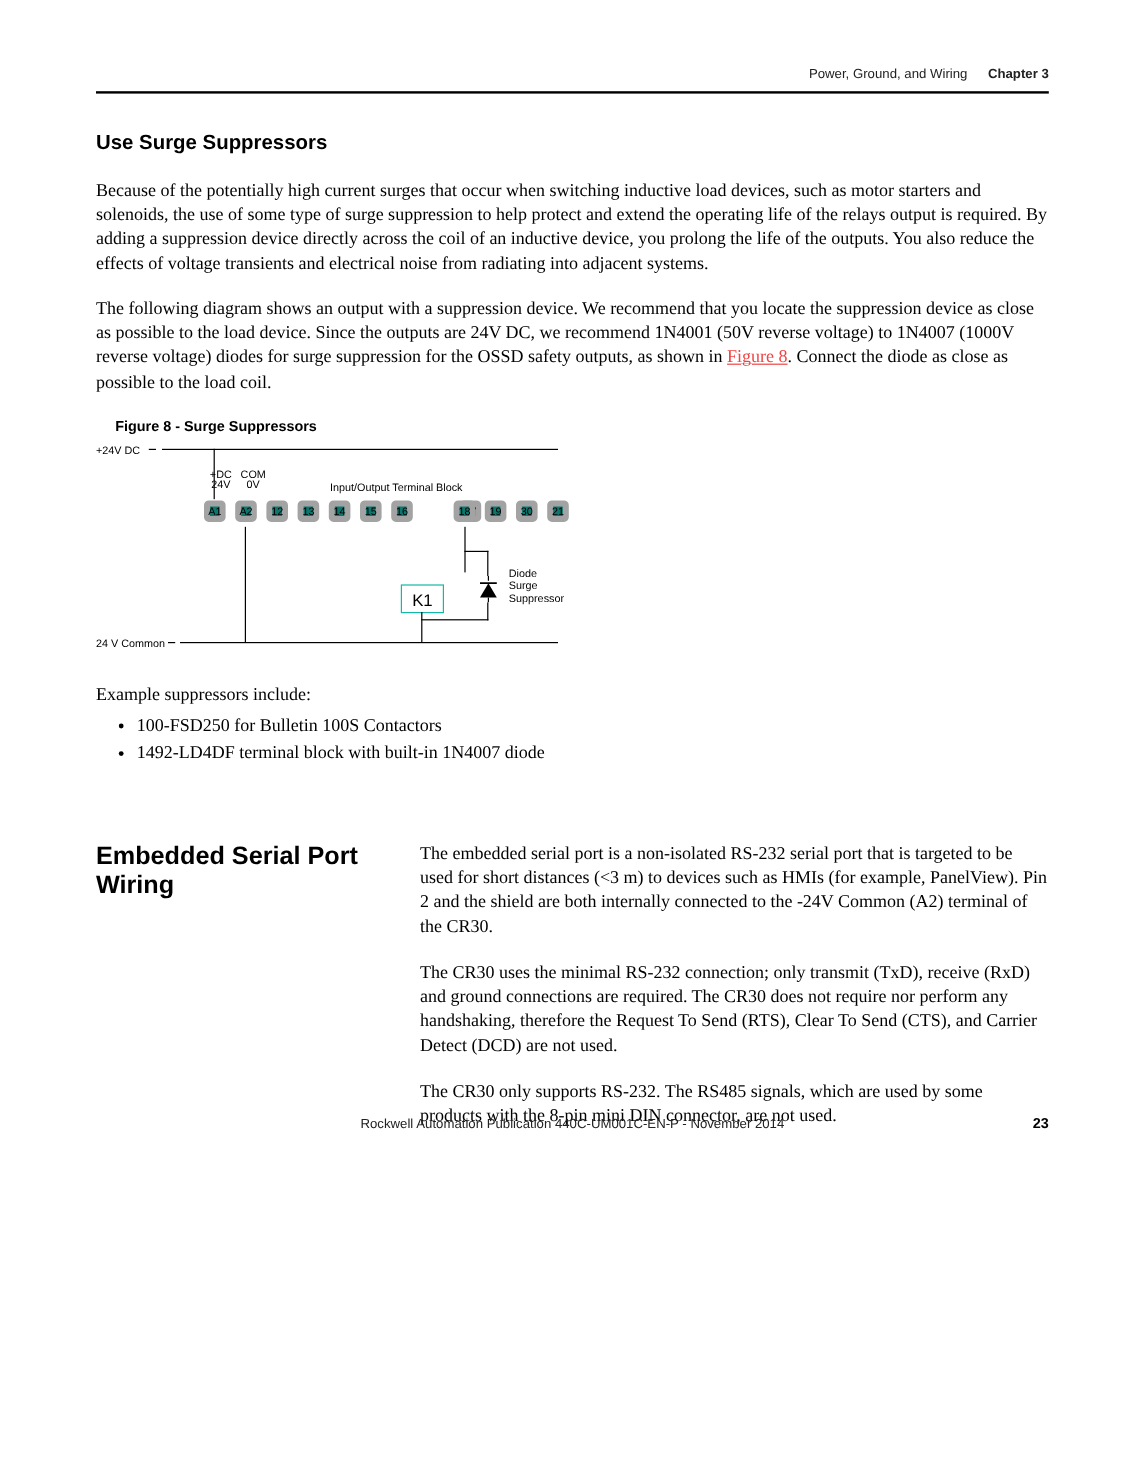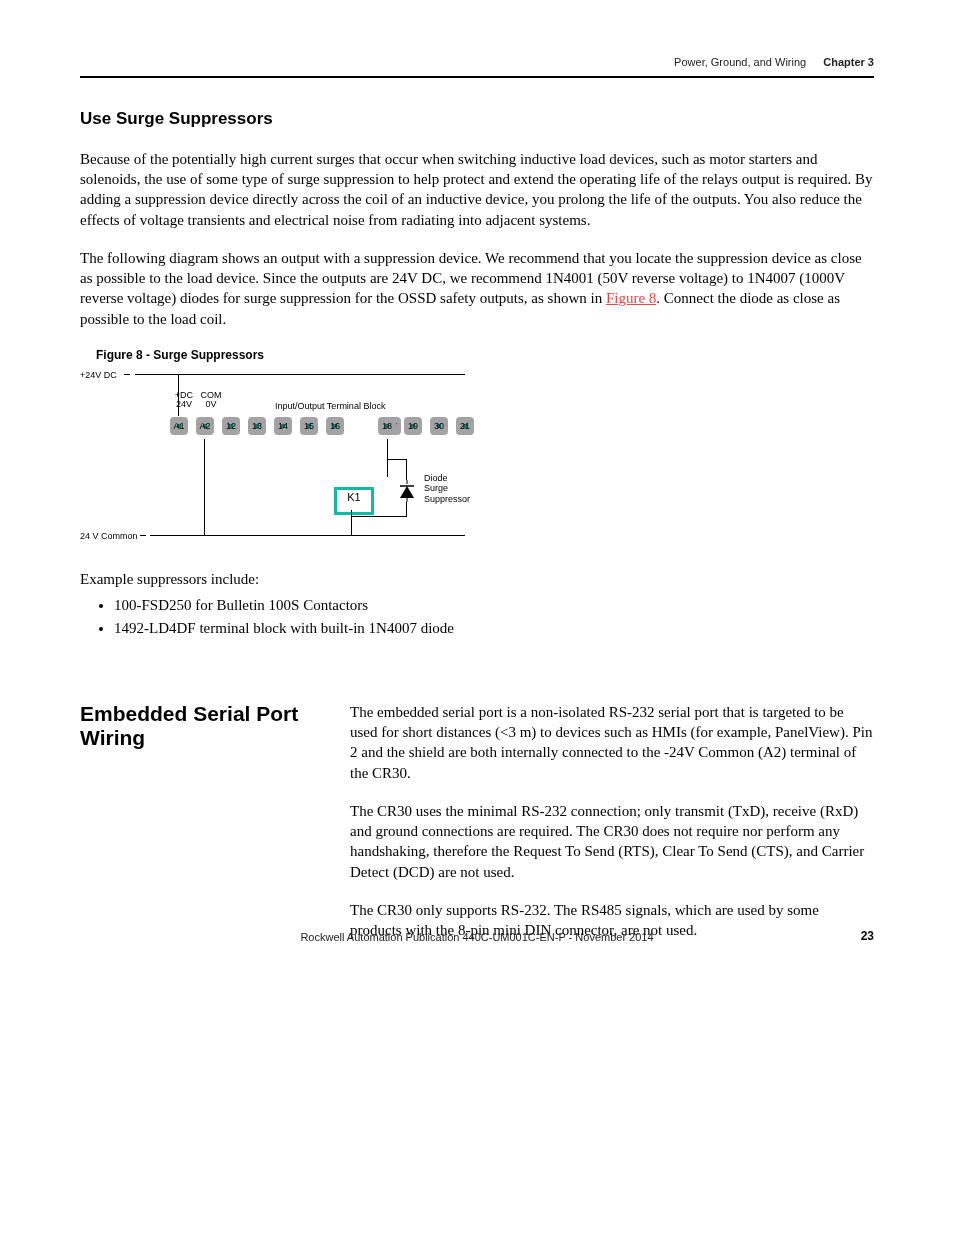--- a/index.html
+++ b/index.html
@@ -87,36 +87,36 @@
     white-space: nowrap;
   }
   .term-box {
     position: absolute;
     border: 1px solid #000;
     box-sizing: border-box;
   }
   .term {
     position: absolute;
     width: 18px; height: 18px;
-    border: 7px solid #a3a3a3;
+    border: 5px solid #a3a3a3;
     border-radius: 4px;
     font-family: Arial, Helvetica, sans-serif;
     font-size: 9px;
     display: flex; align-items: center; justify-content: center;
     background: #0f766e;
     box-sizing: border-box;
   }
   .wire { position: absolute; background: #000; }
   .k1box {
     position: absolute;
     width: 34px; height: 22px;
-    border: 3px solid #14b8a6;
-    font-family: Arial, Helvetica, sans-serif;
-    font-size: 11px;
-    display: flex; align-items: flex-start; justify-content: center;
+    border: 1px solid #14b8a6;
+    font-family: Arial, Helvetica, sans-serif;
+    font-size: 14px;
+    display: flex; align-items: flex-end; justify-content: center;
     background: #fff;
   }
   svg.diode { position: absolute; }
   ul.bullets { margin: 0 0 18px 0; padding-left: 34px; }
   ul.bullets li { margin: 2px 0; font-size: 15px; }
   .footer {
     position: absolute;
     bottom: 40px;
     left: 80px; right: 80px;
     font-family: Arial, Helvetica, sans-serif;

